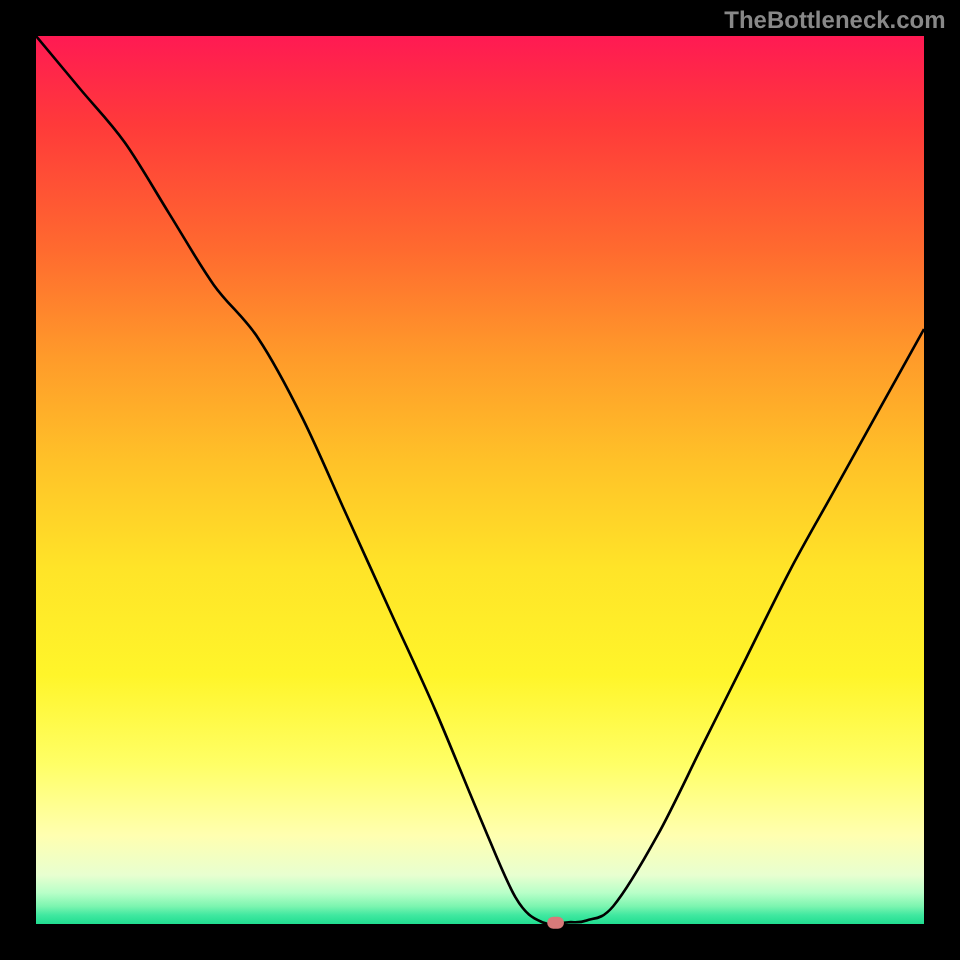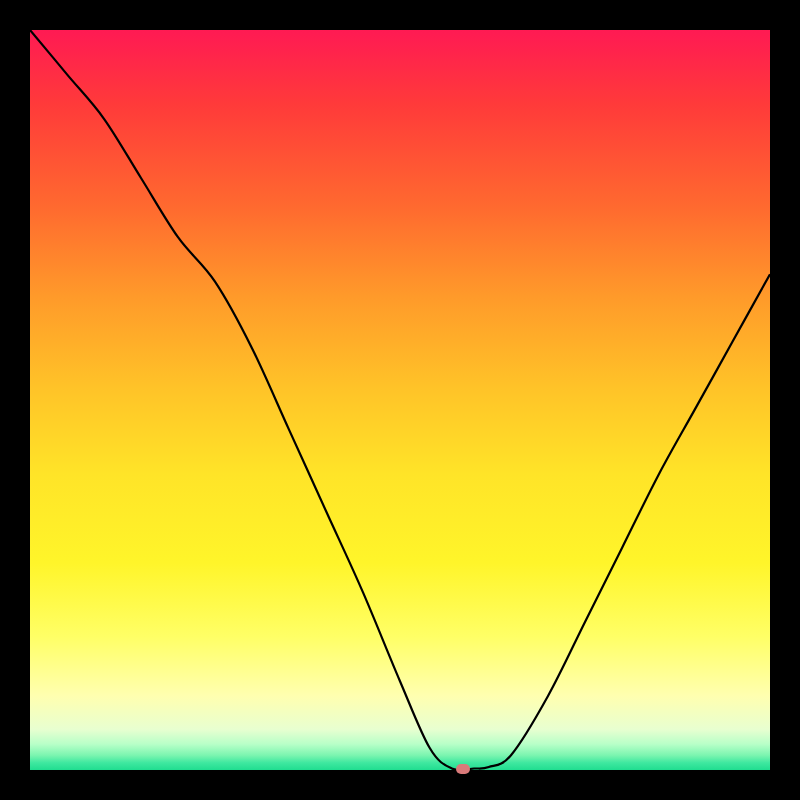--- a/index.html
+++ b/index.html
@@ -30,20 +30,21 @@
   position: absolute;
   width: 14px; height: 10px;
   background: #d97a7a;
   border-radius: 5px;
 }
 </style>
 </head>
 <body>
 
 <div class="outer">
+  <div class="watermark">TheBottleneck.com</div>
   <div class="plot">
     <div class="gradient"></div>
     <svg class="curve" viewBox="0 0 740 740" preserveAspectRatio="none">
       <path id="curve-path" d="M 0.0 0.0 C 6.2 7.4, 24.7 29.6, 37.0 44.4 C 49.3 59.2, 61.7 71.5, 74.0 88.8 C 86.3 106.1, 98.7 128.3, 111.0 148.0 C 123.3 167.7, 135.7 189.9, 148.0 207.2 C 160.3 224.5, 172.7 233.1, 185.0 251.6 C 197.3 270.1, 209.7 293.5, 222.0 318.2 C 234.3 342.9, 246.7 372.5, 259.0 399.6 C 271.3 426.7, 283.7 453.9, 296.0 481.0 C 308.3 508.1, 320.7 534.0, 333.0 562.4 C 345.3 590.8, 358.9 625.3, 370.0 651.2 C 381.1 677.1, 391.0 703.2, 399.6 717.8 C 408.2 732.4, 414.4 735.1, 421.8 738.5 C 429.2 742.0, 437.8 738.8, 444.0 738.5 C 450.2 738.3, 452.6 739.3, 458.8 737.0 C 465.0 734.8, 471.1 737.0, 481.0 725.2 C 490.9 713.4, 505.7 688.2, 518.0 666.0 C 530.3 643.8, 542.7 616.7, 555.0 592.0 C 567.3 567.3, 579.7 542.7, 592.0 518.0 C 604.3 493.3, 616.7 467.4, 629.0 444.0 C 641.3 420.6, 653.7 399.6, 666.0 377.4 C 678.3 355.2, 690.7 333.0, 703.0 310.8 C 715.3 288.6, 733.8 255.3, 740.0 244.2" fill="none" stroke="#000" stroke-width="2.2"></path>
     </svg>
     <div class="marker" id="min-marker" style="left: 425.9px; top: 733.52px;"></div>
   </div>
 </div>
 
 </body></html>

